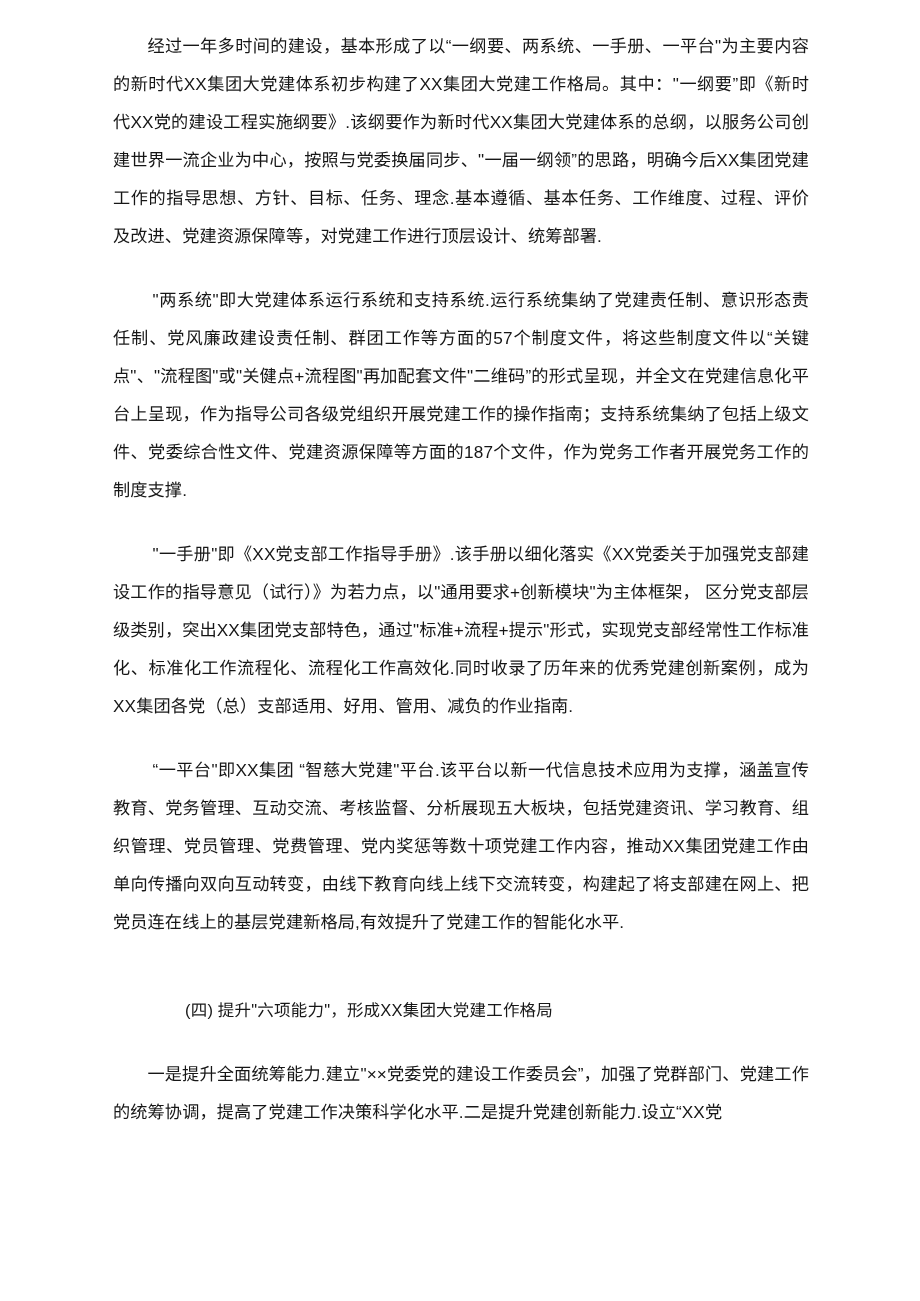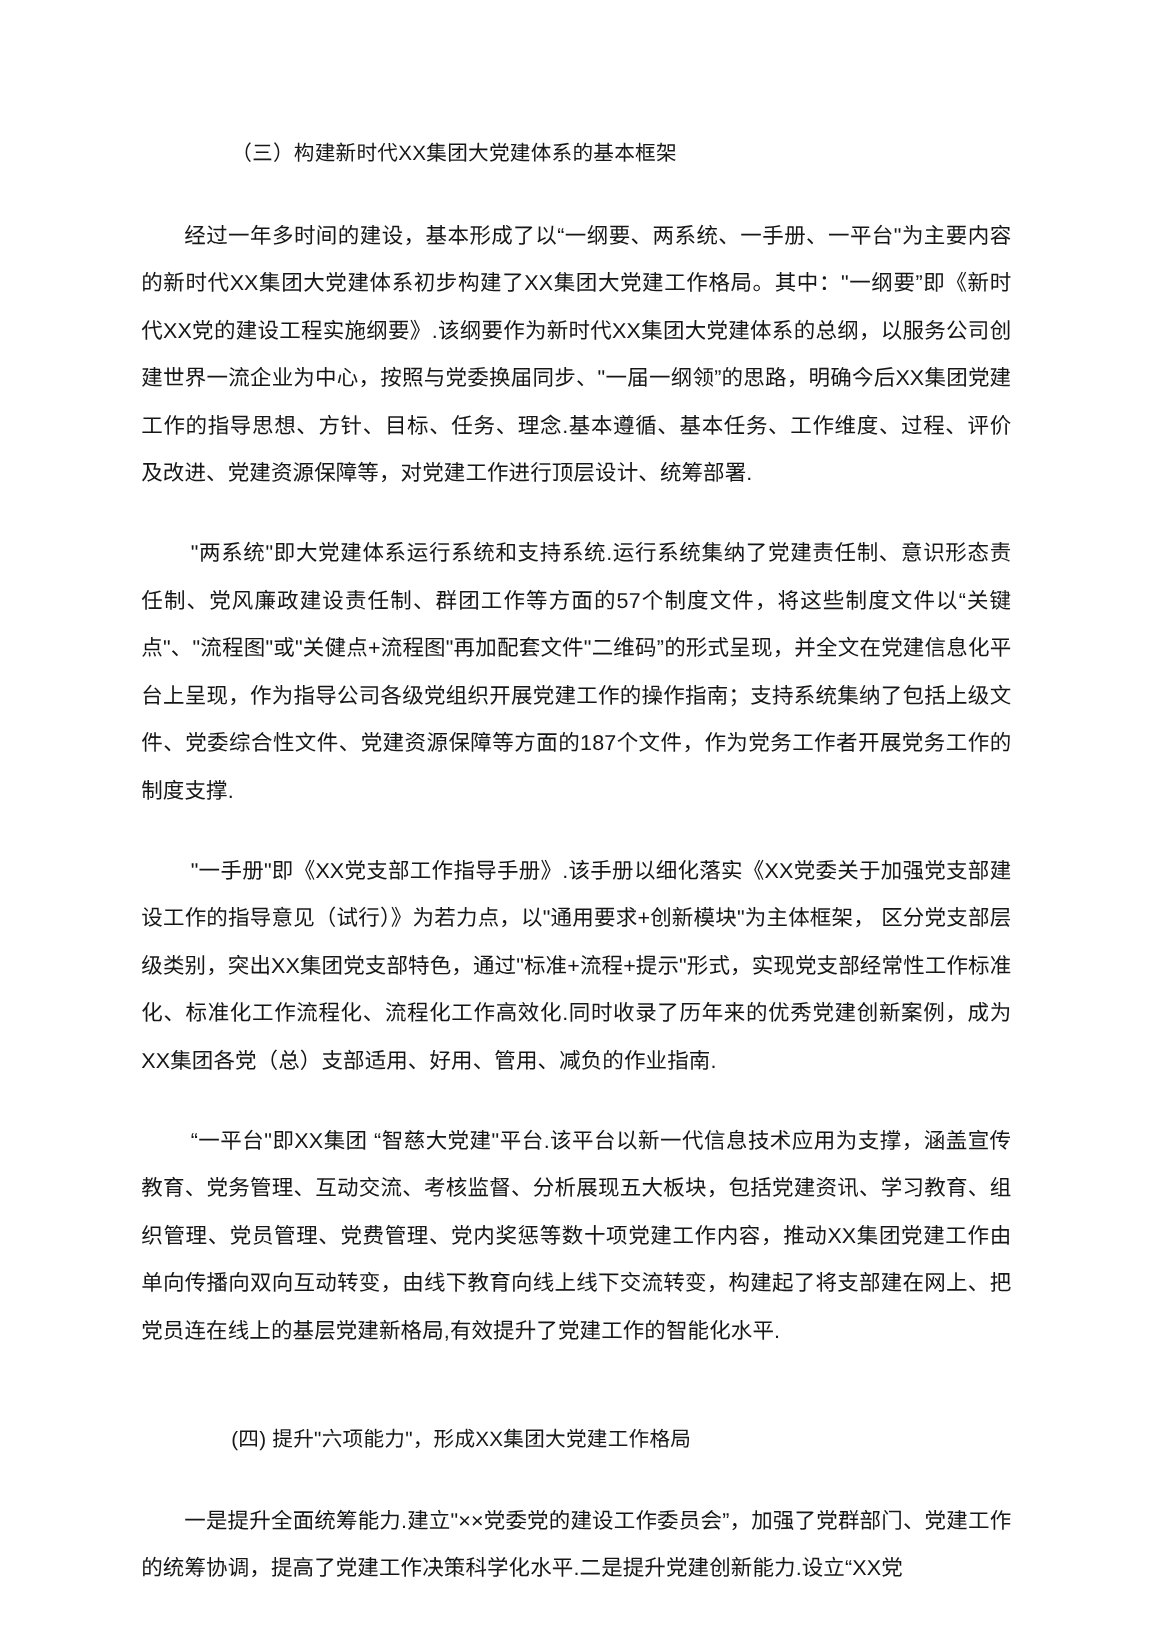--- a/index.html
+++ b/index.html
@@ -53,21 +53,20 @@
 
   
   .para-last { margin-top: 26px; }
 </style>
 </head>
 <body>
 
 <div class="page">
   <div class="content">
 
-    <div class="heading heading-1">（三）构建新时代XX集团大党建体系的基本框架</div>
 
     <p class="para para-first">经过一年多时间的建设，基本形成了以“一纲要、两系统、一手册、一平台"为主要内容的新时代XX集团大党建体系初步构建了XX集团大党建工作格局。其中："一纲要”即《新时代XX党的建设工程实施纲要》.该纲要作为新时代XX集团大党建体系的总纲，以服务公司创建世界一流企业为中心，按照与党委换届同步、"一届一纲领”的思路，明确今后XX集团党建工作的指导思想、方针、目标、任务、理念.基本遵循、基本任务、工作维度、过程、评价及改进、党建资源保障等，对党建工作进行顶层设计、统筹部署.</p>
 
     <p class="para para-indent-wide">"两系统"即大党建体系运行系统和支持系统.运行系统集纳了党建责任制、意识形态责任制、党风廉政建设责任制、群团工作等方面的57个制度文件，将这些制度文件以“关键点"、"流程图"或"关健点+流程图"再加配套文件"二维码”的形式呈现，并全文在党建信息化平台上呈现，作为指导公司各级党组织开展党建工作的操作指南；支持系统集纳了包括上级文件、党委综合性文件、党建资源保障等方面的187个文件，作为党务工作者开展党务工作的制度支撑.</p>
 
     <p class="para para-indent-wide">"一手册"即《XX党支部工作指导手册》.该手册以细化落实《XX党委关于加强党支部建设工作的指导意见（试行）》为若力点，以"通用要求+创新模块"为主体框架， 区分党支部层级类别，突出XX集团党支部特色，通过"标准+流程+提示"形式，实现党支部经常性工作标准化、标准化工作流程化、流程化工作高效化.同时收录了历年来的优秀党建创新案例，成为XX集团各党（总）支部适用、好用、管用、减负的作业指南.</p>
 
     <p class="para para-indent-wide">“一平台"即XX集团 “智慈大党建"平台.该平台以新一代信息技术应用为支撑，涵盖宣传教育、党务管理、互动交流、考核监督、分析展现五大板块，包括党建资讯、学习教育、组织管理、党员管理、党费管理、党内奖惩等数十项党建工作内容，推动XX集团党建工作由单向传播向双向互动转变，由线下教育向线上线下交流转变，构建起了将支部建在网上、把党员连在线上的基层党建新格局,有效提升了党建工作的智能化水平.</p>
 
     <div class="heading heading-2">(四) 提升"六项能力"，形成XX集团大党建工作格局</div>

